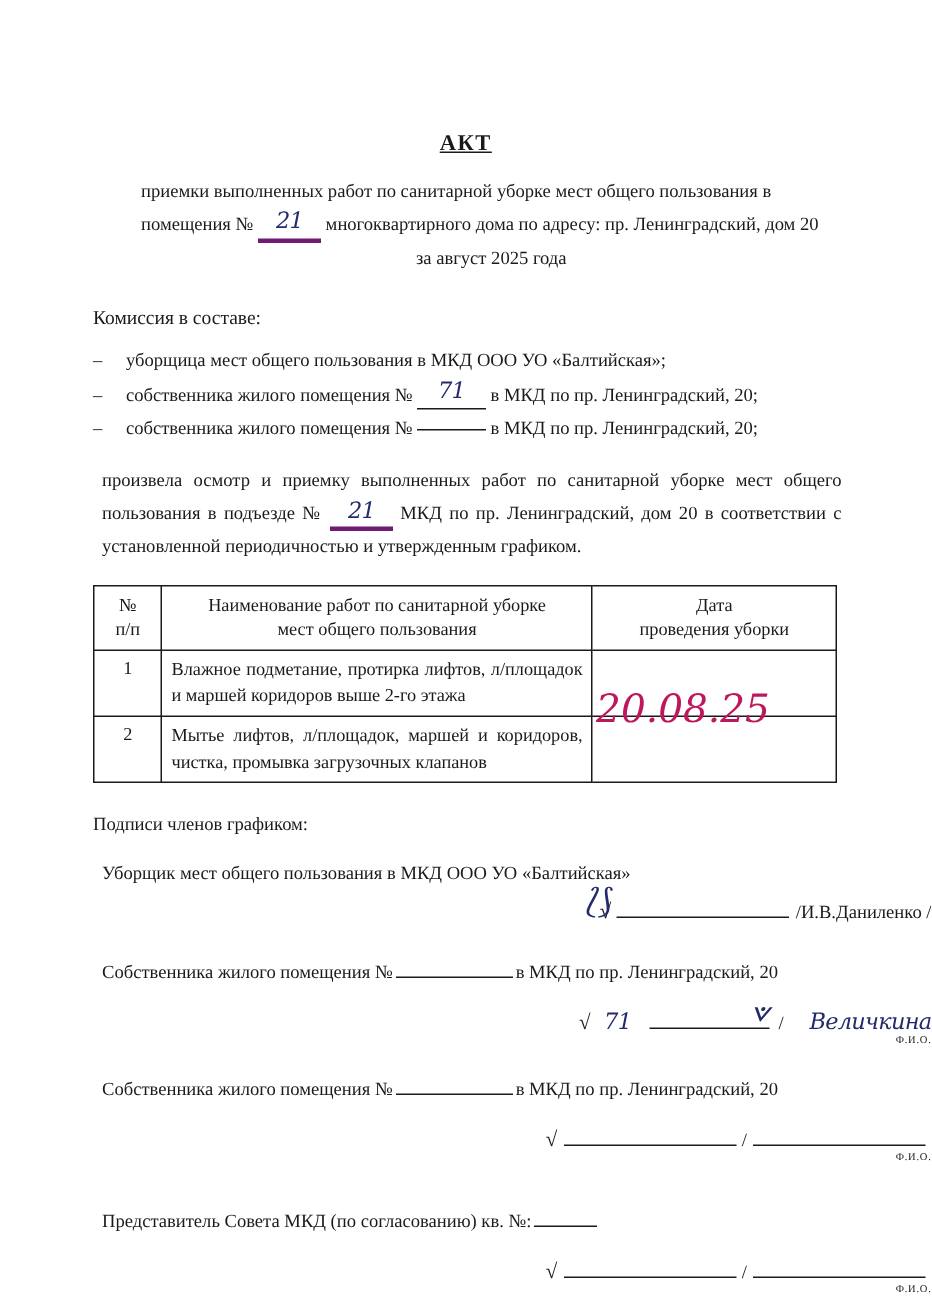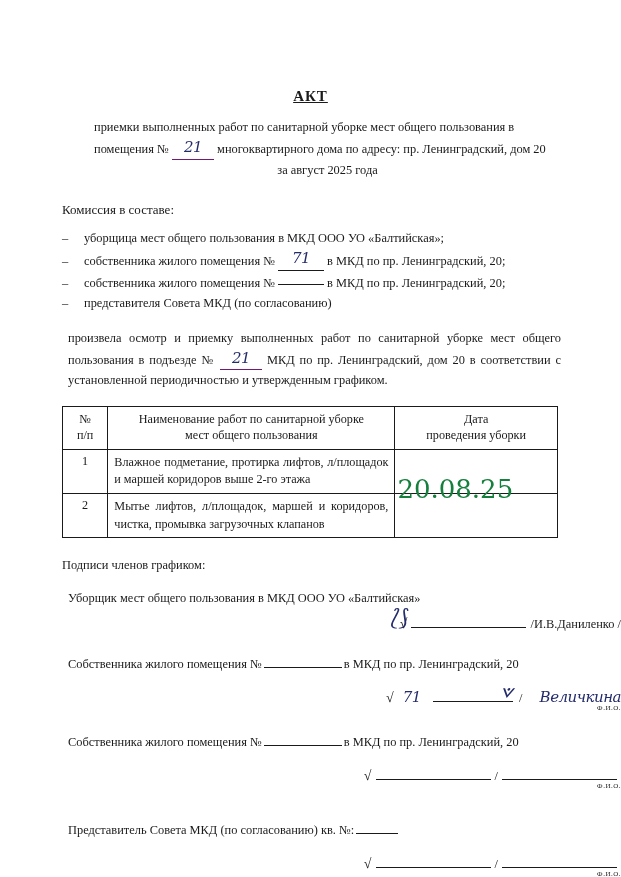--- a/index.html
+++ b/index.html
@@ -48,21 +48,21 @@
   .hand {
     font-family: "DejaVu Serif", serif;
     color: #232b6b;
     font-style: italic;
     font-size: 15px;
     letter-spacing: -0.5px;
   }
   .hand-underline {
     display: inline-block;
     min-width: 42px;
-    border-bottom: 1px solid #701a75;
+    border-bottom: 3px solid #701a75;
     text-align: center;
     position: relative;
     top: -1px;
   }
   .section-label {
     margin: 22px 0 0 62px;
     font-size: 13px;
   }
   .members {
     margin: 10px 0 0 62px;
@@ -113,22 +113,23 @@
   .col-name { width: 292px; }
   .col-date { width: 160px; }
   td.c-num { text-align: center; vertical-align: top; padding-top: 6px; }
   td.c-name { text-align: justify; line-height: 1.45; }
   td.c-date { position: relative; }
   .date-hand {
     position: absolute;
     left: 2px;
     top: -20px;
     font-family: "DejaVu Serif", serif;
-    color: #15803d;
+    color: #be185d;
     font-size: 26px;
+    font-style: italic;
     letter-spacing: 0px;
     white-space: nowrap;
   }
   .sign-head {
     margin: 20px 0 0 62px;
     font-size: 12.4px;
   }
   .sign-block {
     margin: 18px 0 0 68px;
     font-size: 12.4px;
@@ -212,23 +213,20 @@
 
   <div class="members">
     <span class="row">
       <span class="dash">–</span><span>уборщица мест общего пользования в МКД ООО УО «Балтийская»;</span>
     </span>
     <span class="row">
       <span class="dash">–</span><span>собственника жилого помещения №</span><span class="inline-fill hand">71</span><span>в МКД по пр. Ленинградский, 20;</span>
     </span>
     <span class="row">
       <span class="dash">–</span><span>собственника жилого помещения №</span><span class="inline-fill hand"></span><span>в МКД по пр. Ленинградский, 20;</span>
-    </span>
-    <span class="row">
-      <span class="dash">–</span><span>представителя Совета МКД (по согласованию)</span>
     </span>
   </div>
 
   <div class="paragraph2">
     <span>произвела осмотр и приемку выполненных работ по санитарной уборке мест общего пользования в подъезде №</span>
     <span class="hand hand-underline">21</span>
     <span>МКД по пр. Ленинградский, дом 20 в соответствии с установленной периодичностью и утвержденным графиком.</span>
   </div>
 
   <table class="works">

